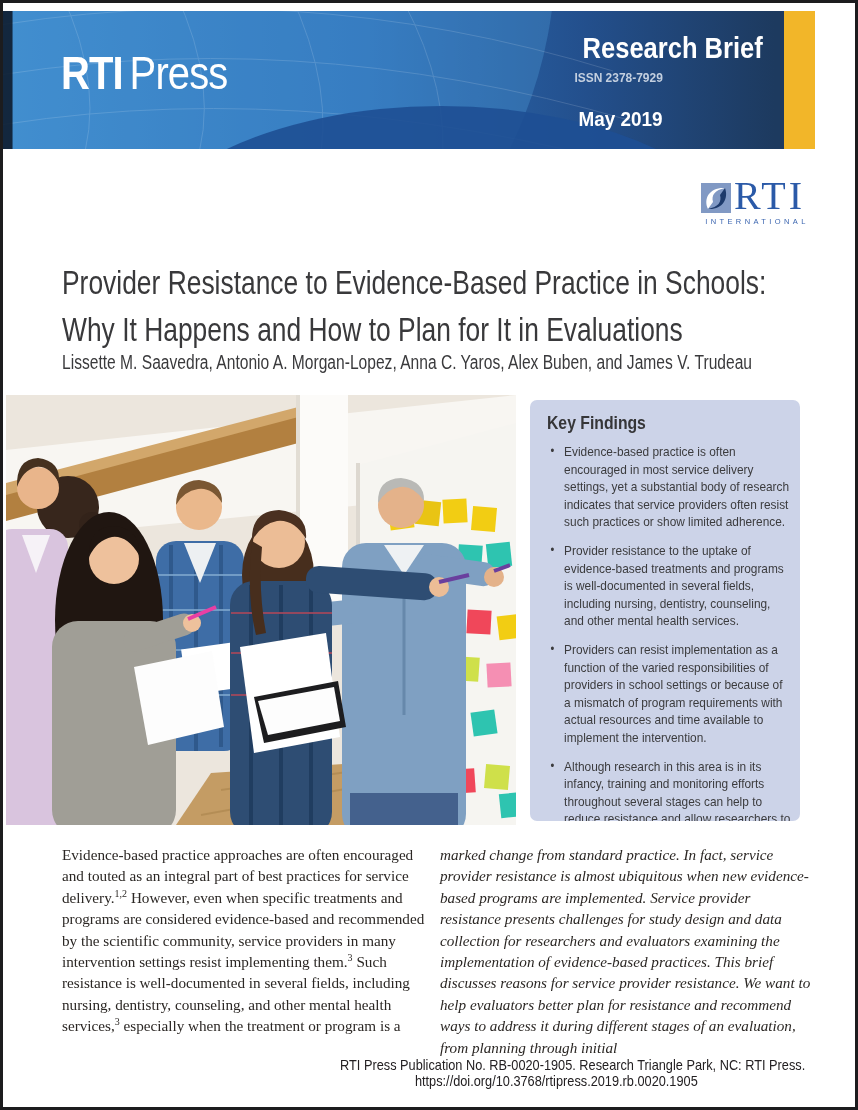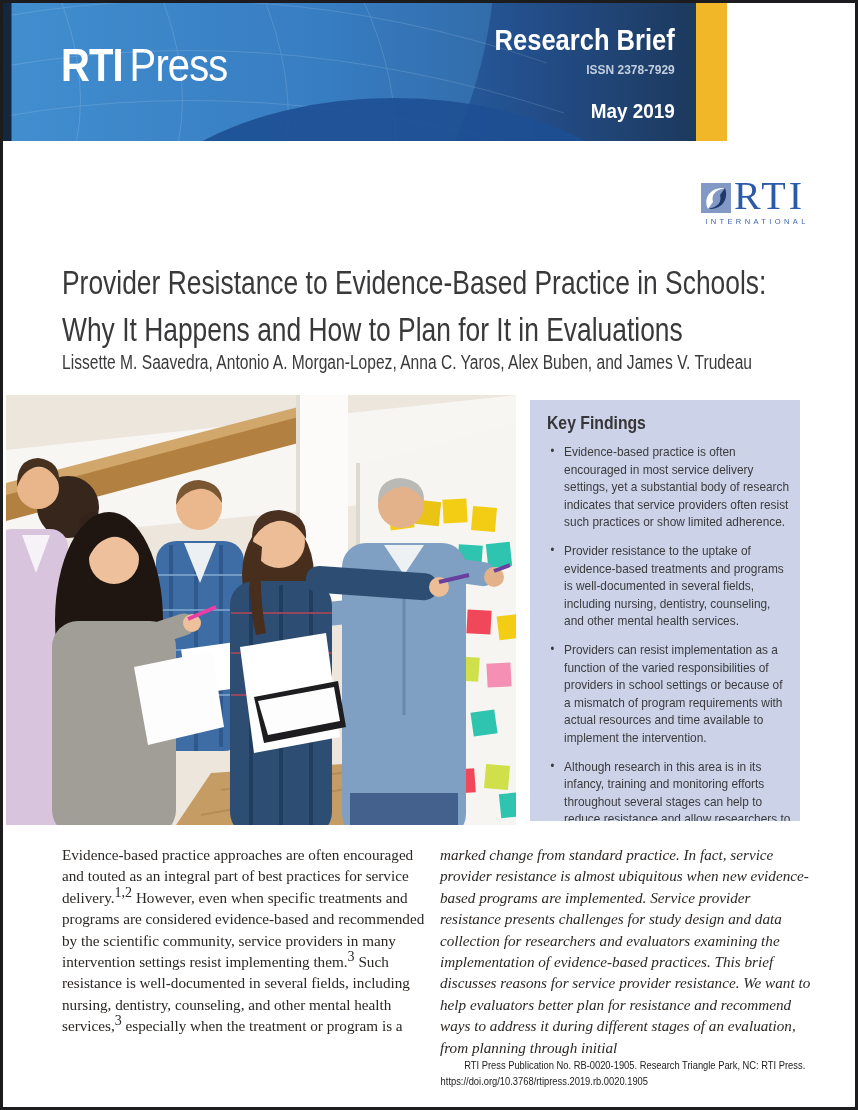--- a/index.html
+++ b/index.html
@@ -3,26 +3,26 @@
 <meta charset="utf-8">
 <style>
   html,body{margin:0;padding:0;background:#888;}
   *{box-sizing:border-box;}
   .page{
     position:relative; width:858px; height:1110px; margin:0 auto;
     background:#ffffff; border:3px solid #1c1c1e; overflow:hidden;
     font-family:"Liberation Sans", sans-serif; color:#3a3a3c;
   }
   
-  .banner{position:absolute; left:0; top:0; width:724px; height:138px; overflow:hidden;}
+  .banner{position:absolute; left:0; top:8px; width:812px; height:138px; overflow:hidden;}
   .banner svg{position:absolute; left:0; top:0; width:100%; height:100%;}
   .brand{position:absolute; left:58px; top:34px; white-space:nowrap; color:#fff;
          transform:scaleX(.85); transform-origin:left top; font-size:47px; letter-spacing:-1px;}
   .brand .b{font-weight:700;} .brand .l{font-weight:400; margin-left:8px;}
-  .banner-right{position:absolute; right:52px; top:21px; text-align:right; color:#fff;}
+  .banner-right{position:absolute; right:52px; top:21px; color:#fff;}
   .doc-type{display:inline-block; transform:scaleX(.88); transform-origin:right top;
             font-weight:700; font-size:29px; white-space:nowrap;}
   .issn{display:block; margin-top:5px; font-weight:700; font-size:13px; color:#c3cfdf;
         transform:scaleX(.92); transform-origin:right top;}
   .date{display:block; margin-top:22px; font-weight:700; font-size:21px;
         transform:scaleX(.9); transform-origin:right top;}
   .stripe{position:absolute; right:0; top:0; width:31px; height:138px; background:#f2b629;}
   
   .rti-logo{position:absolute; right:42px; top:176px; width:112px;}
   .logo-top{display:flex; align-items:flex-end; gap:3px;}
@@ -32,35 +32,35 @@
   
   .title{position:absolute; left:59px; top:256px; margin:0; font-weight:400; color:#39393b;}
   .title .t-line{display:inline-block; white-space:nowrap; transform:scaleX(.8);
                  transform-origin:left top; font-size:33px; line-height:47px;}
   .authors{position:absolute; left:59px; top:348px; white-space:nowrap;
            transform:scaleX(.8); transform-origin:left top; font-size:19.5px; color:#3a3a3c;}
   
   .photo{position:absolute; left:3px; top:392px; width:510px; height:430px; overflow:hidden; background:#efe9e2;}
   .photo svg{display:block; width:100%; height:100%;}
   .key-findings{position:absolute; left:527px; top:397px; width:270px; height:421px;
-                background:#ccd3e8; padding:13px 6px 10px 17px; overflow:hidden;}
+                background:#ccd3e8; padding:13px 6px 10px 17px; overflow:hidden;border-radius:7px;}
   .kf-inner{width:272px; transform:scaleX(.9); transform-origin:left top;}
   .key-findings h2{margin:0 0 9px 0; font-size:17.5px; font-weight:700; color:#363638;}
   .key-findings ul{margin:0; padding:0; list-style:none;}
   .key-findings li{position:relative; padding-left:19px; margin-bottom:11px;
                    font-size:13.2px; line-height:17.6px; color:#3b3b3d;}
   .key-findings li::before{content:"•"; position:absolute; left:4px; top:0; font-size:12px;}
   
   .col{position:absolute; top:841px; margin:0; width:374px;
        font-family:"Liberation Serif", serif; font-size:15.2px; line-height:21.4px; color:#2b2724;}
   .col-left{left:59px;} .col-right{left:437px;font-style:italic;}
-  .col sup{font-size:14px; line-height:0;}
-  
-  .footer{position:absolute; right:50px; top:1054px; text-align:left;
-          font-size:11px; line-height:16px; color:#232022;}
+  .col sup{font-size:10px; line-height:0;}
+  
+  .footer{position:absolute; right:50px; top:1054px; text-align:center;
+          font-size:15px; line-height:16px; color:#232022;}
   .footer span{display:inline-block; white-space:nowrap; transform:scaleX(.85); transform-origin:right top;}
 </style>
 </head>
 <body>
 
 <div class="page">
 
   <header class="banner">
     <svg viewBox="0 0 852 138" preserveAspectRatio="none" aria-hidden="true">
       <defs>

